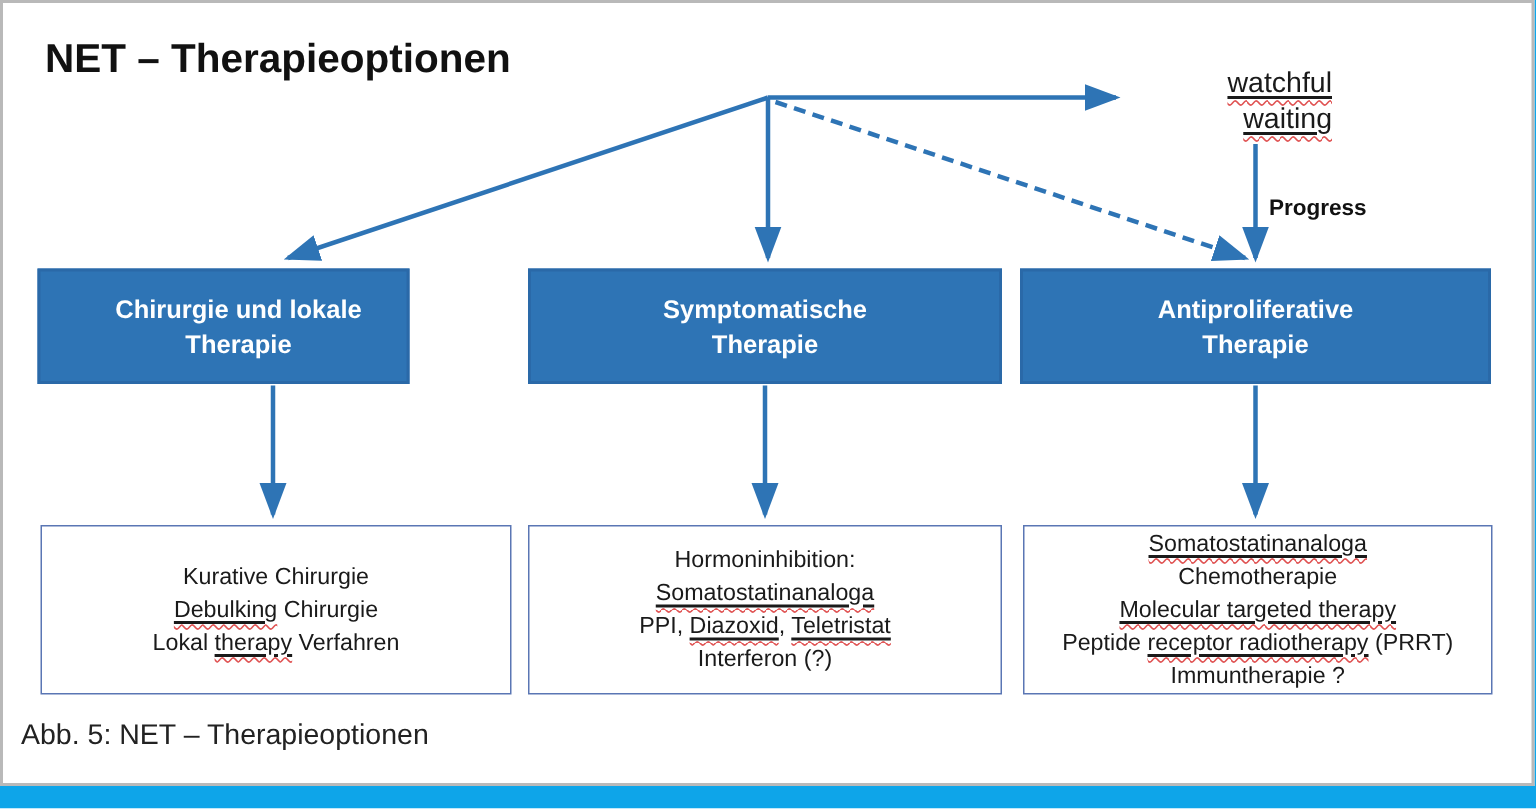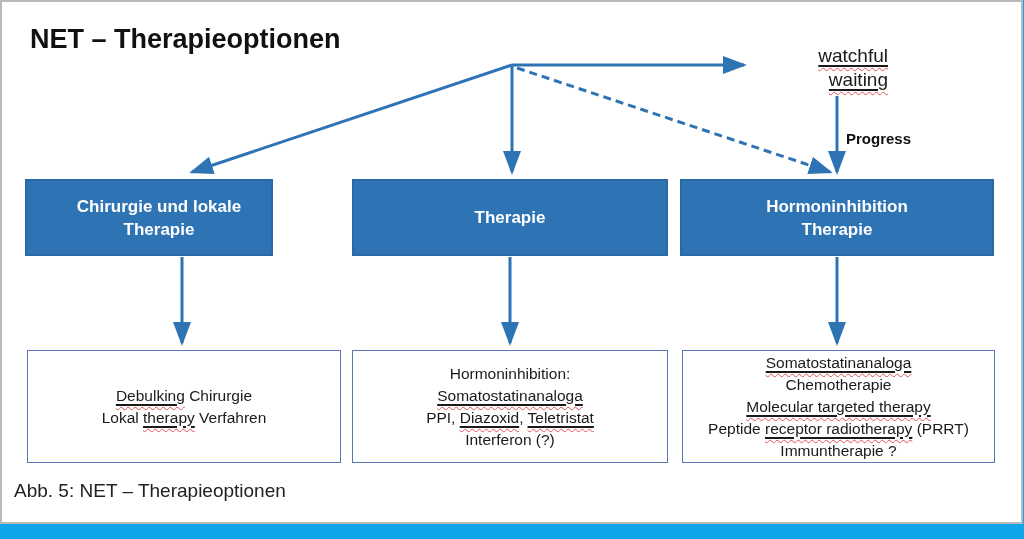--- a/index.html
+++ b/index.html
@@ -148,28 +148,30 @@
   <div class="watchful">
       <div><span class="ub"><span class="ur">watchful</span></span></div>
       <div><span class="ub"><span class="ur">waiting</span></span></div>
     </div>
   <div class="progress">Progress</div>
 
   <div class="bluebox col1">
       <div><span>Chirurgie und lokale Therapie</span></div>
     </div>
   <div class="bluebox col2">
+      <div><span>Symptomatische</span></div>
       <div><span>Therapie</span></div>
     </div>
   <div class="bluebox col3">
-      <div><span>Hormoninhibition</span></div>
+      <div><span>Antiproliferative</span></div>
       <div><span>Therapie</span></div>
     </div>
 
   <div class="whitebox wcol1">
+      <div><span>Kurative Chirurgie</span></div>
       <div><span class="ub"><span class="ur">Debulking</span></span><span> Chirurgie</span></div>
       <div><span>Lokal </span><span class="ub"><span class="ur">therapy</span></span><span> Verfahren</span></div>
     </div>
   <div class="whitebox wcol2">
       <div><span>Hormoninhibition:</span></div>
       <div><span class="ub"><span class="ur">Somatostatinanaloga</span></span></div>
       <div><span>PPI, </span><span class="ub"><span class="ur">Diazoxid</span></span><span>, </span><span class="ub"><span class="ur">Teletristat</span></span></div>
       <div><span>Interferon (?)</span></div>
     </div>
   <div class="whitebox wcol3">

